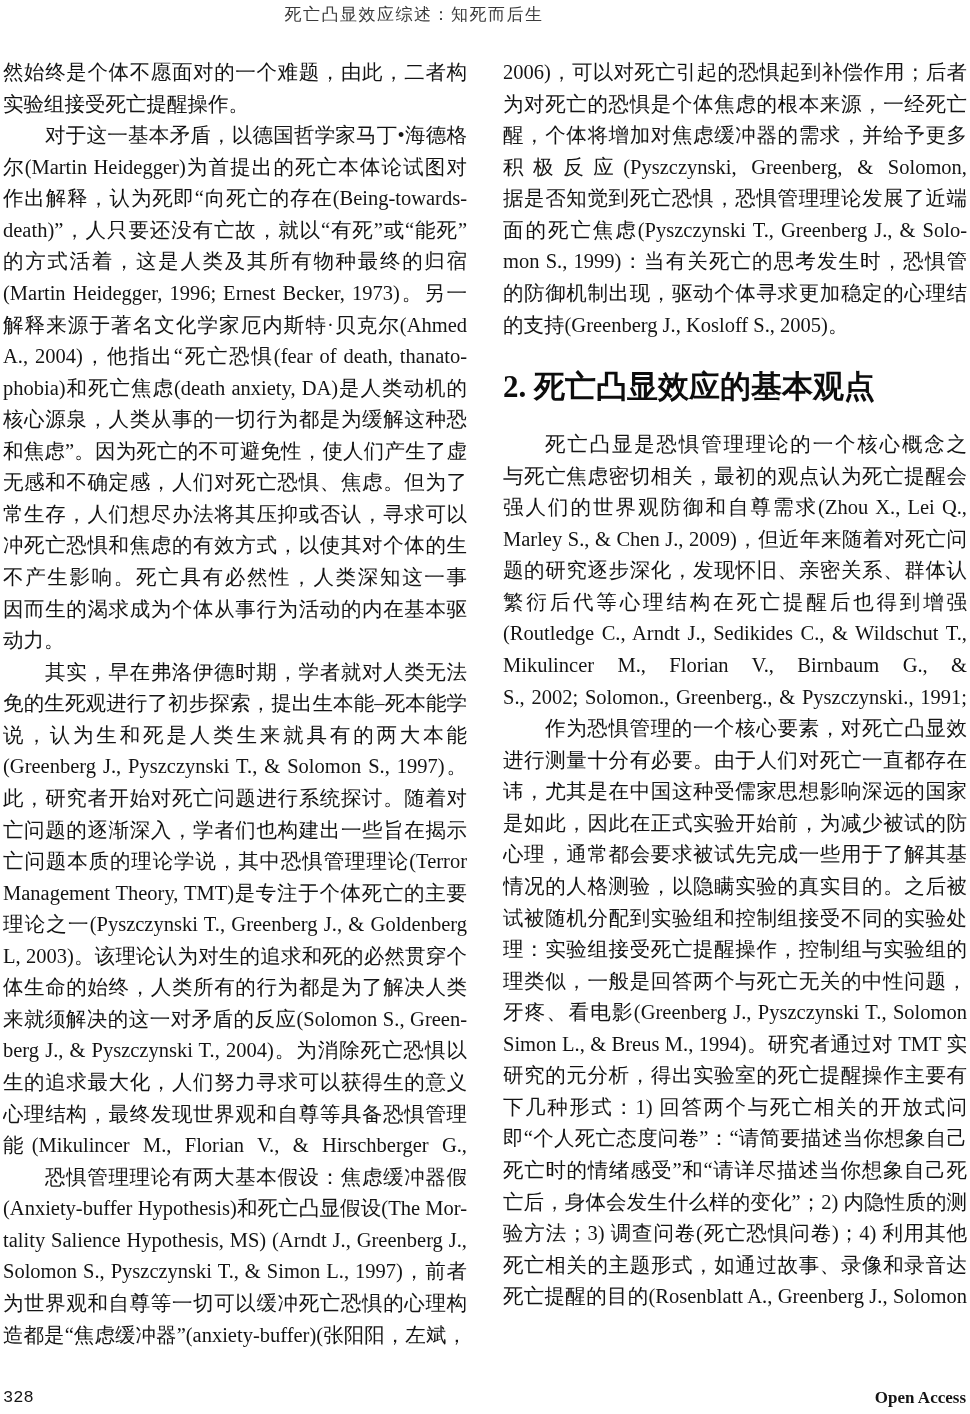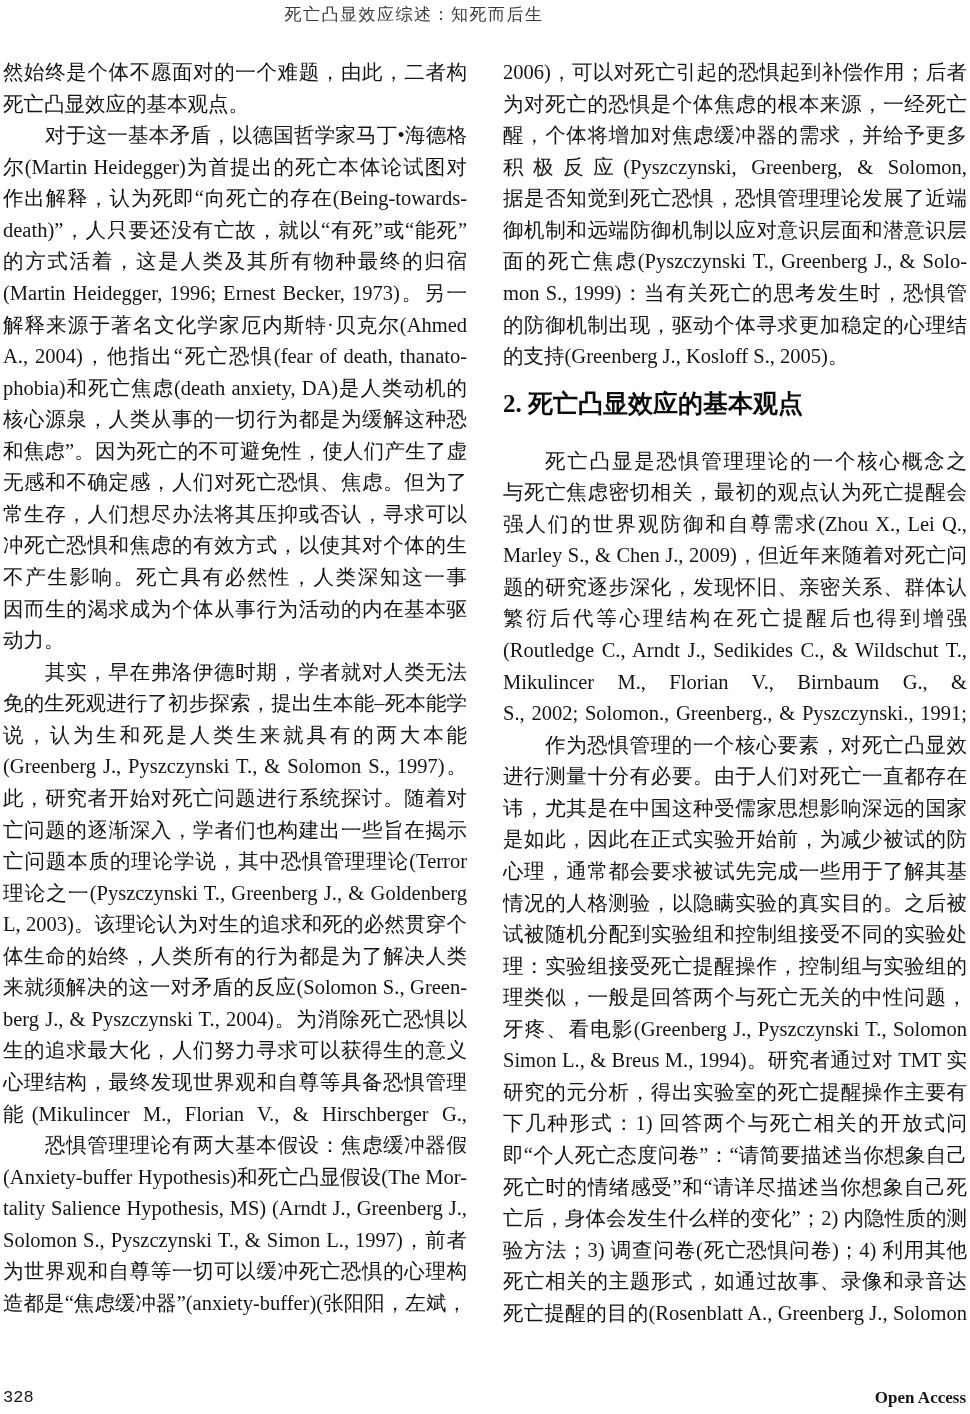--- a/index.html
+++ b/index.html
@@ -32,25 +32,25 @@
     height: 31.57px;
     overflow: hidden;
     text-align: justify;
     text-align-last: justify;
     text-justify: inter-character;
     white-space: normal;
   }
   .line.indent { padding-left: 42px; }
   .line.para-end { text-align-last: left; }
   .section-heading {
-    font-size: 25px;
+    font-size: 31px;
     font-weight: bold;
     line-height: 32px;
     height: 32px;
-    margin-top: 15px;
+    margin-top: 30px;
     margin-bottom: 26px;
     color: #0d0d0d;
   }
   .footer-page-number {
     position: absolute;
     left: 3px; top: 1388px;
     font-size: 17px;
     font-family: Liberation Mono, monospace;
   }
   .footer-access {
@@ -62,21 +62,21 @@
   }
 </style>
 </head>
 <body>
 
 <div>
   <div class="page-title">死亡凸显效应综述：知死而后生</div>
 
   <div class="column col-left">
       <div class="line">然始终是个体不愿面对的一个难题，由此，二者构成</div>
-      <div class="line para-end">死亡凸显效应的基本观点。</div>
+      <div class="line para-end">实验组接受死亡提醒操作。</div>
       <div class="line indent">对于这一基本矛盾，以德国哲学家马丁•海德格</div>
       <div class="line">尔(Martin Heidegger)为首提出的死亡本体论试图对此</div>
       <div class="line">作出解释，认为死即“向死亡的存在(Being-towards-</div>
       <div class="line">death)”，人只要还没有亡故，就以“有死”或“能死”</div>
       <div class="line">的方式活着，这是人类及其所有物种最终的归宿</div>
       <div class="line">(Martin Heidegger, 1996; Ernest Becker, 1973)。另一个</div>
       <div class="line">解释来源于著名文化学家厄内斯特·贝克尔(Ahmed M.</div>
       <div class="line">A., 2004)，他指出“死亡恐惧(fear of death, thanato-</div>
       <div class="line">phobia)和死亡焦虑(death anxiety, DA)是人类动机的</div>
       <div class="line">核心源泉，人类从事的一切行为都是为缓解这种恐惧</div>
@@ -87,20 +87,21 @@
       <div class="line">不产生影响。死亡具有必然性，人类深知这一事实，</div>
       <div class="line">因而生的渴求成为个体从事行为活动的内在基本驱</div>
       <div class="line para-end">动力。</div>
       <div class="line indent">其实，早在弗洛伊德时期，学者就对人类无法避</div>
       <div class="line">免的生死观进行了初步探索，提出生本能–死本能学</div>
       <div class="line">说，认为生和死是人类生来就具有的两大本能</div>
       <div class="line">(Greenberg J., Pyszczynski T., &amp; Solomon S., 1997)。从</div>
       <div class="line">此，研究者开始对死亡问题进行系统探讨。随着对死</div>
       <div class="line">亡问题的逐渐深入，学者们也构建出一些旨在揭示死</div>
       <div class="line">亡问题本质的理论学说，其中恐惧管理理论(Terror</div>
+      <div class="line">Management Theory, TMT)是专注于个体死亡的主要</div>
       <div class="line">理论之一(Pyszczynski T., Greenberg J., &amp; Goldenberg J.</div>
       <div class="line">L, 2003)。该理论认为对生的追求和死的必然贯穿个</div>
       <div class="line">体生命的始终，人类所有的行为都是为了解决人类生</div>
       <div class="line">来就须解决的这一对矛盾的反应(Solomon S., Green-</div>
       <div class="line">berg J., &amp; Pyszczynski T., 2004)。为消除死亡恐惧以使</div>
       <div class="line">生的追求最大化，人们努力寻求可以获得生的意义的</div>
       <div class="line">心理结构，最终发现世界观和自尊等具备恐惧管理功</div>
       <div class="line para-end">能(Mikulincer M., Florian V., &amp; Hirschberger G., 2003)。</div>
       <div class="line indent">恐惧管理理论有两大基本假设：焦虑缓冲器假设</div>
       <div class="line">(Anxiety-buffer Hypothesis)和死亡凸显假设(The Mor-</div>
@@ -109,21 +110,20 @@
       <div class="line">为世界观和自尊等一切可以缓冲死亡恐惧的心理构</div>
       <div class="line">造都是“焦虑缓冲器”(anxiety-buffer)(张阳阳，左斌，</div>
     </div>
 
   <div class="column col-right">
       <div class="line">2006)，可以对死亡引起的恐惧起到补偿作用；后者认</div>
       <div class="line">为对死亡的恐惧是个体焦虑的根本来源，一经死亡提</div>
       <div class="line">醒，个体将增加对焦虑缓冲器的需求，并给予更多的</div>
       <div class="line">积极反应(Pyszczynski, Greenberg, &amp; Solomon, 2000)。根</div>
       <div class="line">据是否知觉到死亡恐惧，恐惧管理理论发展了近端防</div>
-      <div class="line">御机制和远端防御机制以应对意识层面和潜意识层</div>
       <div class="line">面的死亡焦虑(Pyszczynski T., Greenberg J., &amp; Solo-</div>
       <div class="line">mon S., 1999)：当有关死亡的思考发生时，恐惧管理</div>
       <div class="line">的防御机制出现，驱动个体寻求更加稳定的心理结构</div>
       <div class="line para-end">的支持(Greenberg J., Kosloff S., 2005)。</div>
       <div class="section-heading">2. 死亡凸显效应的基本观点</div>
       <div class="line indent">死亡凸显是恐惧管理理论的一个核心概念之一，</div>
       <div class="line">与死亡焦虑密切相关，最初的观点认为死亡提醒会增</div>
       <div class="line">强人们的世界观防御和自尊需求(Zhou X., Lei Q.,</div>
       <div class="line">Marley S., &amp; Chen J., 2009)，但近年来随着对死亡问</div>
       <div class="line">题的研究逐步深化，发现怀旧、亲密关系、群体认同、</div>

